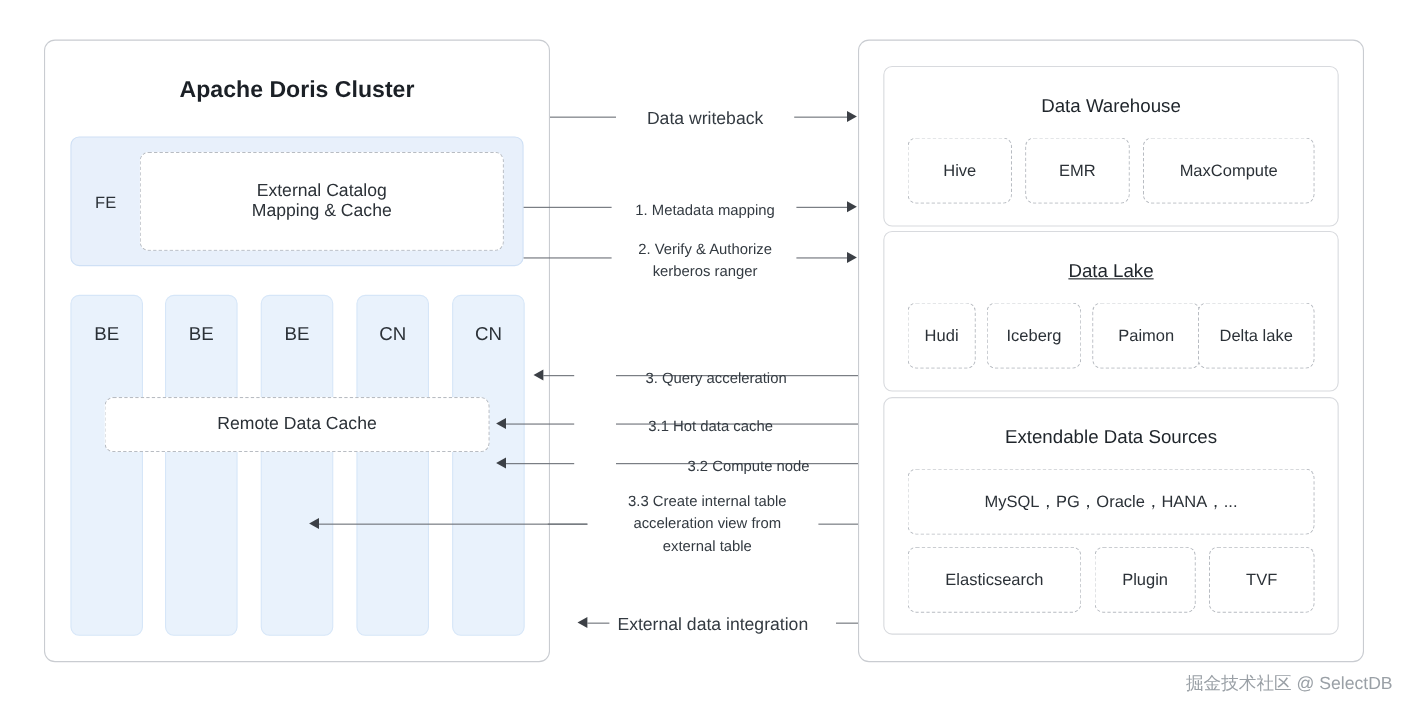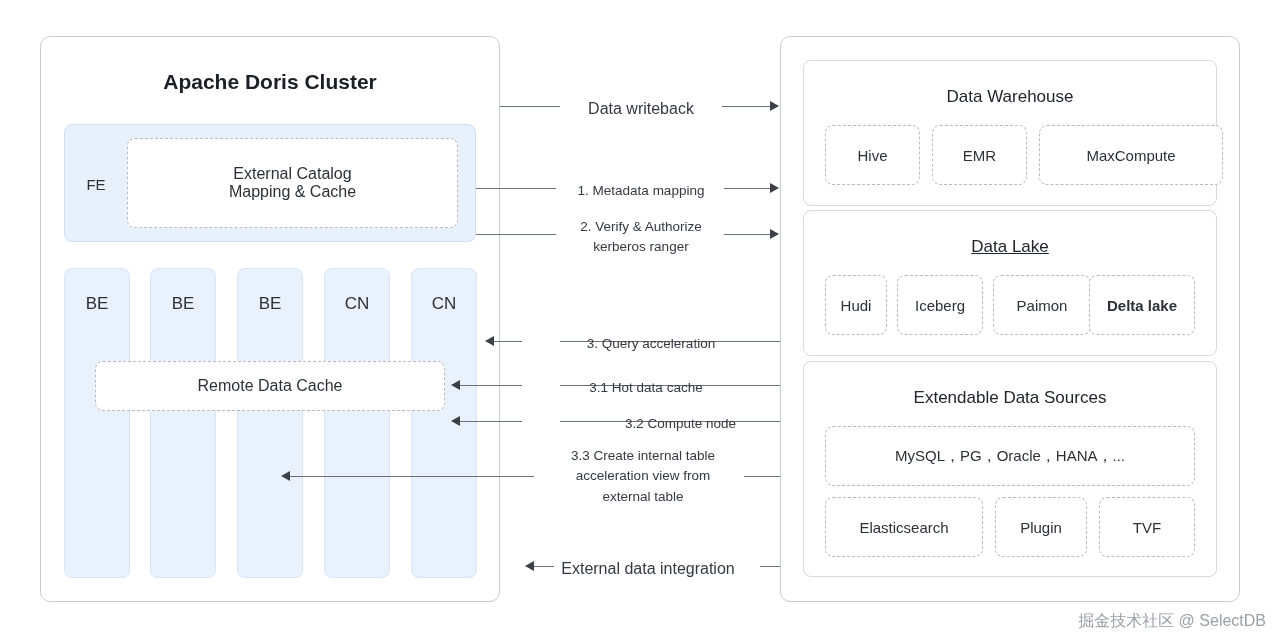--- a/index.html
+++ b/index.html
@@ -164,37 +164,37 @@
 
   <div class="group" style="left:803px; top:60px; width:414px; height:146px;">
     <div class="section-title" style="top:26px; left:0;text-align:center;">Data Warehouse</div>
   </div>
   <div class="dashed" style="left:825px; top:125px; width:95px; height:60px;">
     <span class="cell-text">Hive</span>
   </div>
   <div class="dashed" style="left:932px; top:125px; width:95px; height:60px;">
     <span class="cell-text">EMR</span>
   </div>
-  <div class="dashed" style="left:1039px; top:125px; width:184px; height:60px;">
+  <div class="dashed" style="left:1039px; top:125px; width:156px; height:60px;">
     <span class="cell-text">MaxCompute</span>
   </div>
 
   <div class="group" style="left:803px; top:210px; width:414px; height:146px;">
     <div class="section-title" style="top:26px; left:0;text-decoration:underline;">Data Lake</div>
   </div>
   <div class="dashed" style="left:825px; top:275px; width:62px; height:60px;">
     <span class="cell-text">Hudi</span>
   </div>
   <div class="dashed" style="left:897px; top:275px; width:86px; height:60px;text-align:right;">
     <span class="cell-text">Iceberg</span>
   </div>
   <div class="dashed" style="left:993px; top:275px; width:98px; height:60px;">
     <span class="cell-text">Paimon</span>
   </div>
-  <div class="dashed" style="left:1089px; top:275px; width:106px; height:60px;font-weight:bold;">
+  <div class="dashed" style="left:1089px; top:275px; width:106px; height:60px;">
     <span class="cell-text">Delta lake</span>
   </div>
 
   <div class="group" style="left:803px; top:361px; width:414px; height:216px;">
     <div class="section-title" style="top:26px; left:0;">Extendable Data Sources</div>
   </div>
   <div class="dashed" style="left:825px; top:426px; width:370px; height:60px;">
     <span class="cell-text">MySQL，PG，Oracle，HANA，...</span>
   </div>
   <div class="dashed" style="left:825px; top:497px; width:158px; height:60px;">

